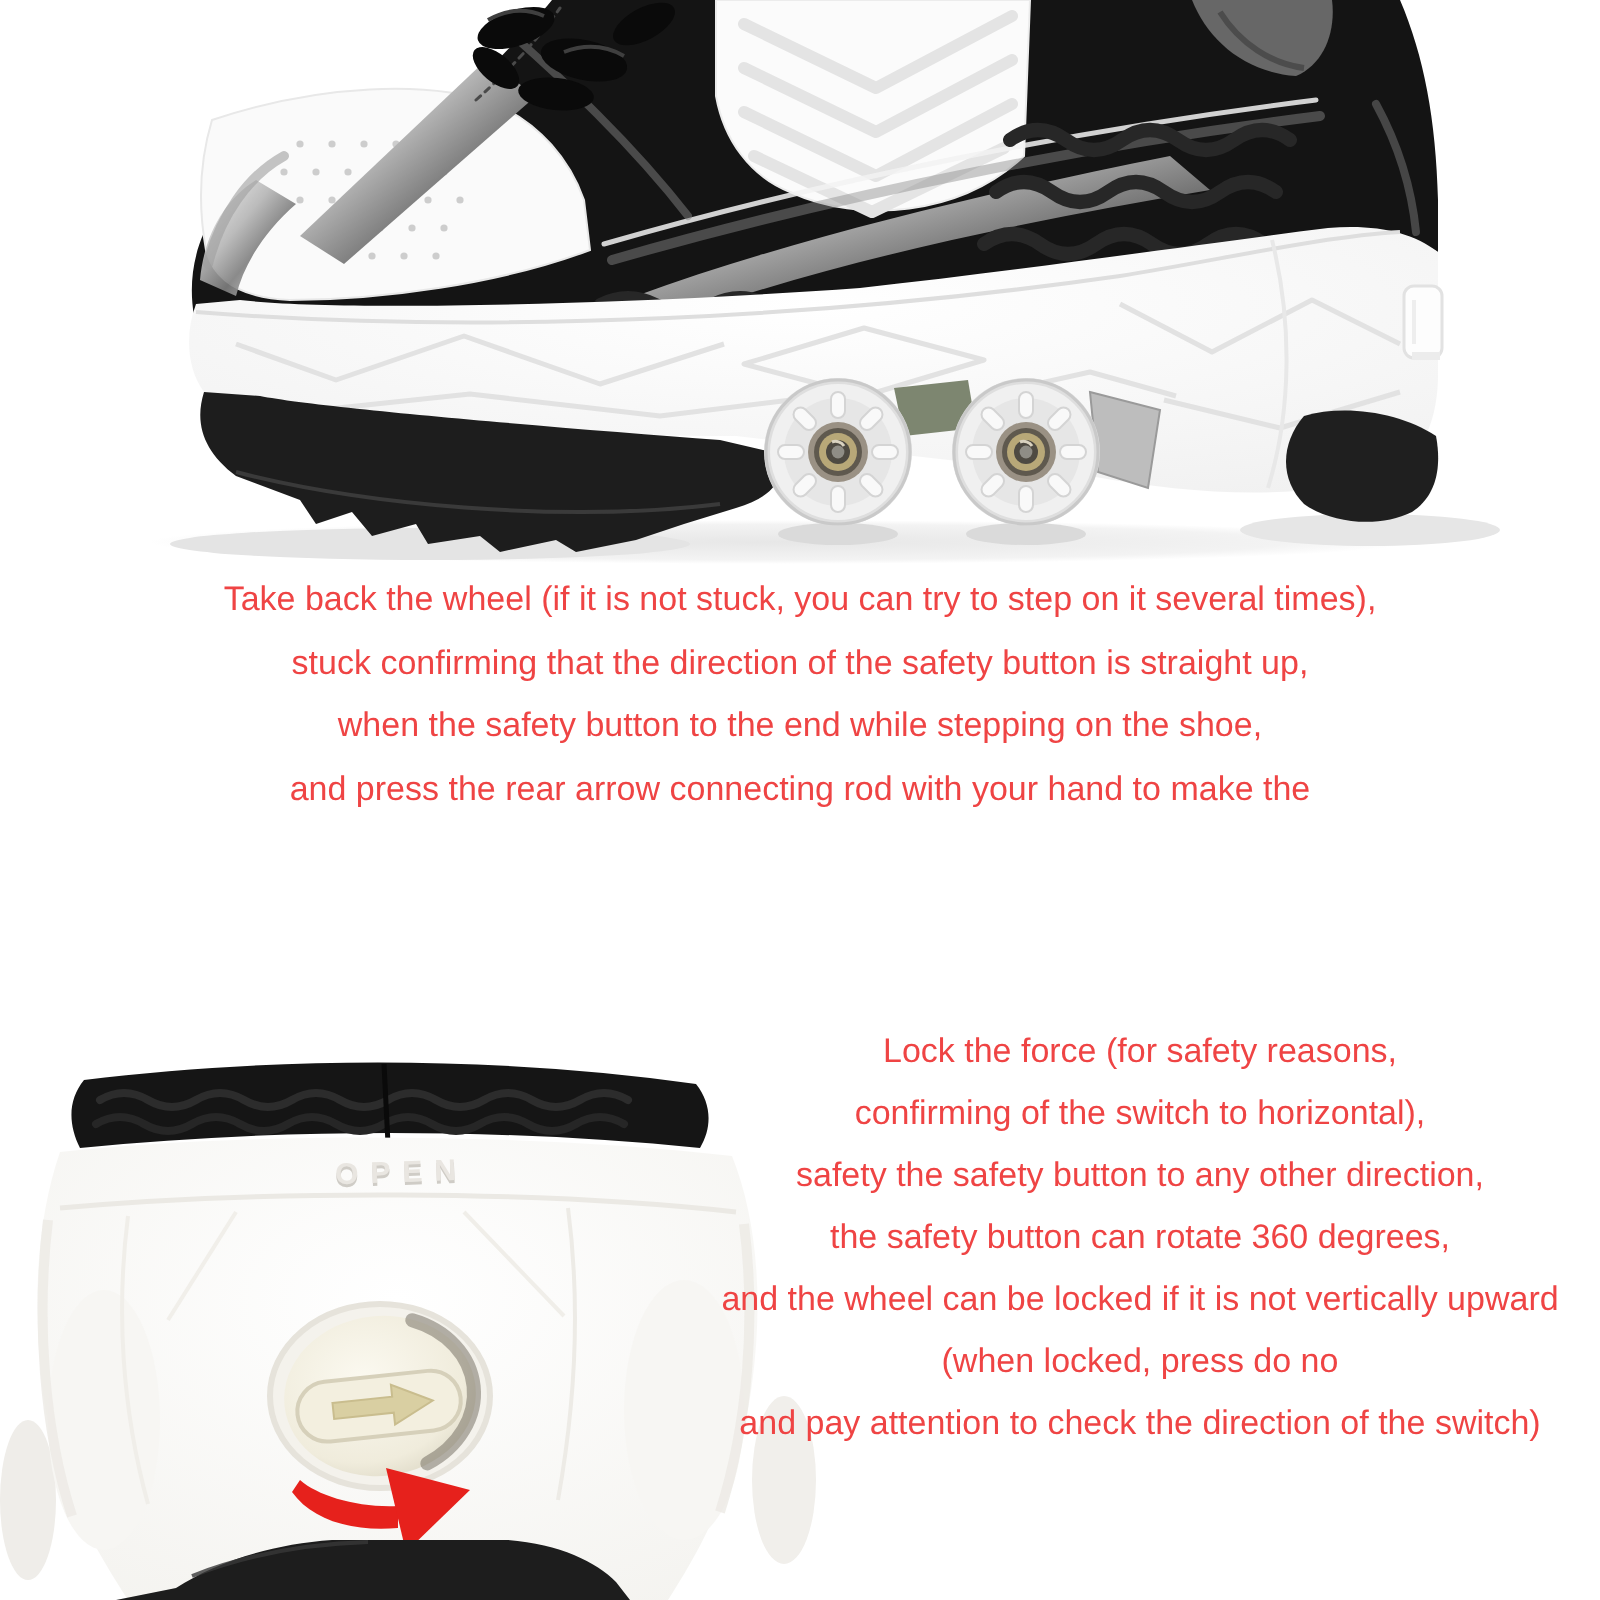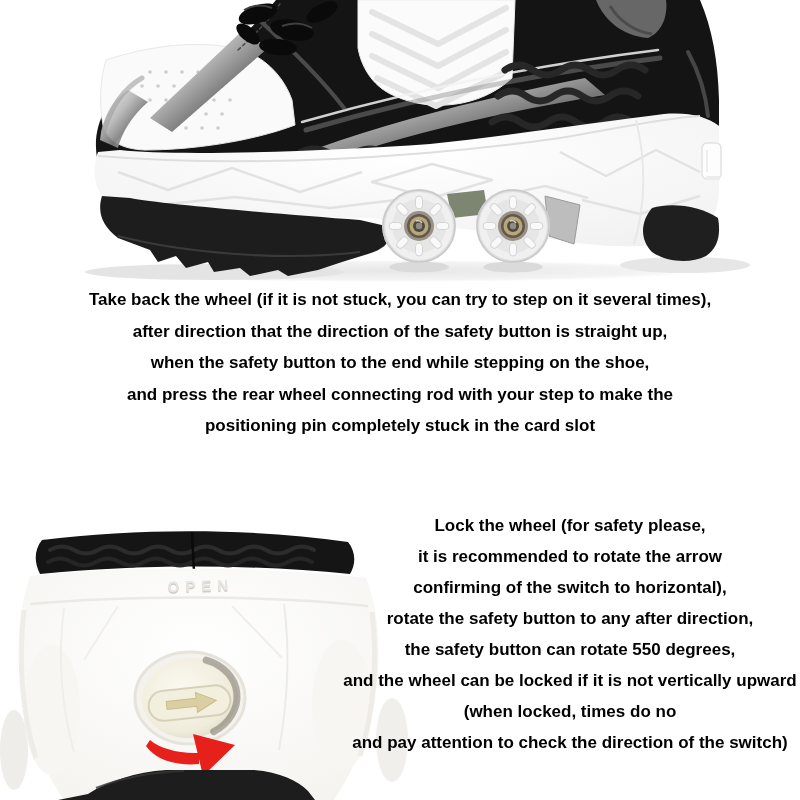--- a/index.html
+++ b/index.html
@@ -1,21 +1,21 @@
 <!DOCTYPE html>
 <html><head>
 <meta charset="utf-8">
 <style>
   html,body{margin:0;padding:0;background:#ffffff;}
   body{width:800px;height:800px;overflow:hidden;font-family:"Liberation Sans",sans-serif;}
   .canvas{position:relative;width:800px;height:800px;background:#ffffff;}
   .photo{position:absolute;left:0;top:0;}
   .hero{width:800px;height:285px;}
   .heel{top:500px;width:420px;height:300px;}
-  .instr{position:absolute;text-align:center;color:#000000;font-size:17px;font-weight:bold;}
+  .instr{position:absolute;text-align:center;color:#ef4444;font-size:17px;}
   .retract{top:284px;left:0;width:800px;line-height:31.5px;}
   .lock{top:510px;left:340px;width:460px;line-height:31px;z-index:5;}
   svg text.open{font-family:"Liberation Sans",sans-serif;font-size:15px;font-weight:bold;letter-spacing:6px;}
 </style>
 </head>
 <body>
 
 <div class="canvas">
 
   <div class="photo hero">
@@ -186,24 +186,23 @@
       <g>
         <rect x="702" y="143" width="19" height="36" rx="5" fill="#fdfdfd" stroke="#e2e2e2" stroke-width="1.5"></rect>
         <line x1="707" y1="150" x2="707" y2="172" stroke="#eeeeee" stroke-width="2"></line>
         <rect x="706" y="176" width="14" height="4" fill="#ececec"></rect>
       </g>
     </svg>
   </div>
 
   <div class="instr retract">
     <div>Take back the wheel (if it is not stuck, you can try to step on it several times),</div>
-    <div>after direction that the direction of the safety button is straight up,</div>
+    <div>stuck confirming that the direction of the safety button is straight up,</div>
     <div>when the safety button to the end while stepping on the shoe,</div>
-    <div>and press the rear wheel connecting rod with your step to make the</div>
-    <div>positioning pin completely stuck in the card slot</div>
+    <div>and press the rear arrow connecting rod with your hand to make the</div>
   </div>
 
   <div class="photo heel">
     <svg width="420" height="300" viewBox="0 0 420 300">
       <defs>
         <radialGradient id="btnGrad" cx="0.42" cy="0.38" r="0.75">
           <stop offset="0" stop-color="#fbf9f0"></stop>
             <stop offset="0.7" stop-color="#f0ecdc"></stop>
           <stop offset="1" stop-color="#d8d3c0"></stop>
         </radialGradient>
@@ -260,23 +259,22 @@
       </g>
 
       <g>
         <path d="M58,300 L88,294 C108,281 136,272 166,270 L254,270 C280,272 298,281 308,291 L315,300 Z" fill="#1d1d1d"></path>
         <path d="M96,288 C124,277 152,272 184,271" stroke="#383838" stroke-width="2" fill="none" opacity="0.8"></path>
       </g>
     </svg>
   </div>
 
   <div class="instr lock">
-    <div>Lock the wheel (for safety please,</div>
-    <div>it is recommended to rotate the arrow</div>
+    <div>Lock the force (for safety reasons,</div>
     <div>confirming of the switch to horizontal),</div>
-    <div>rotate the safety button to any after direction,</div>
-    <div>the safety button can rotate 550 degrees,</div>
+    <div>safety the safety button to any other direction,</div>
+    <div>the safety button can rotate 360 degrees,</div>
     <div>and the wheel can be locked if it is not vertically upward</div>
-    <div>(when locked, times do no</div>
+    <div>(when locked, press do no</div>
     <div>and pay attention to check the direction of the switch)</div>
   </div>
 
 </div>
 
 </body></html>

